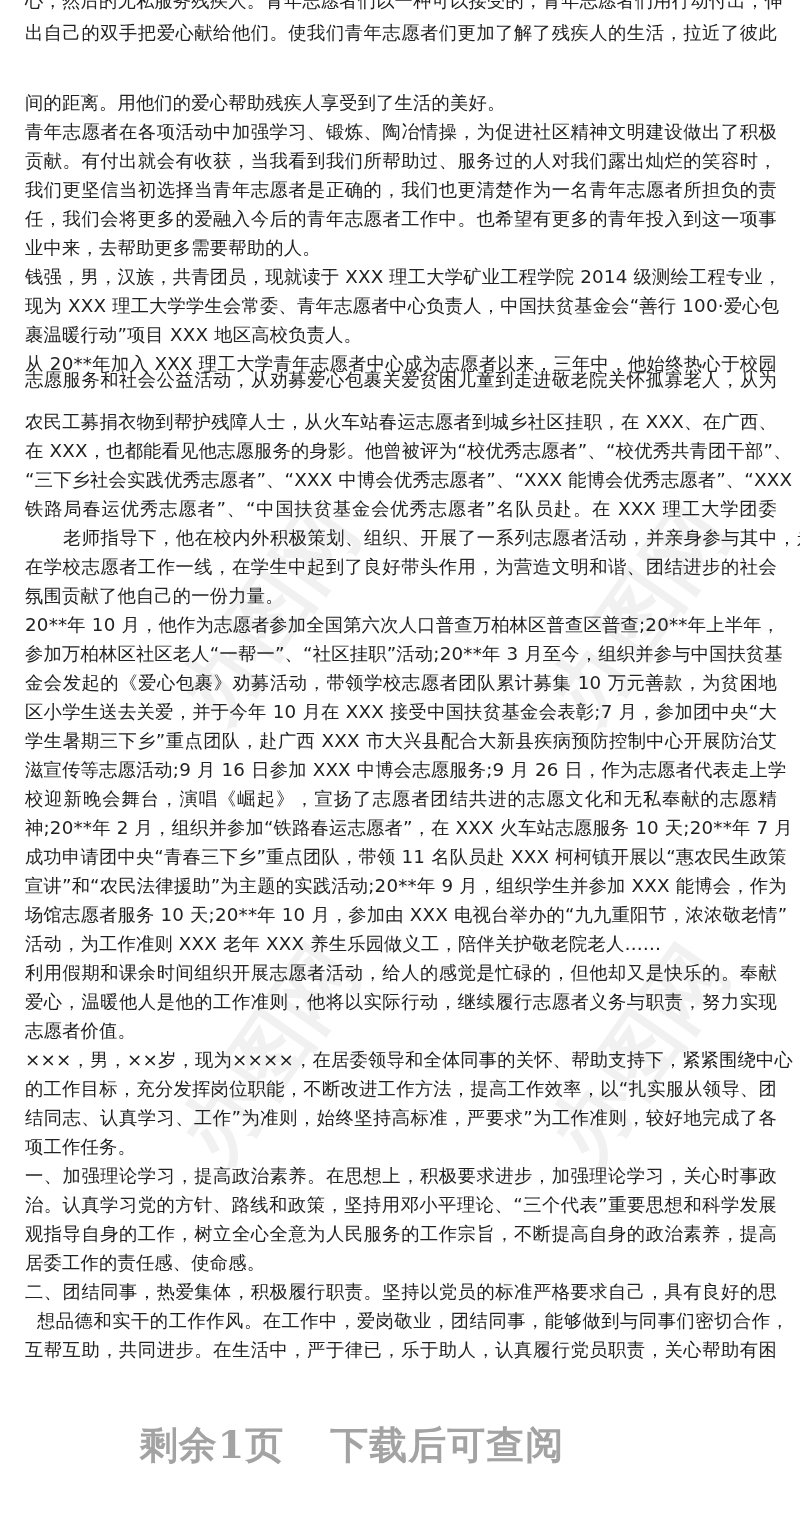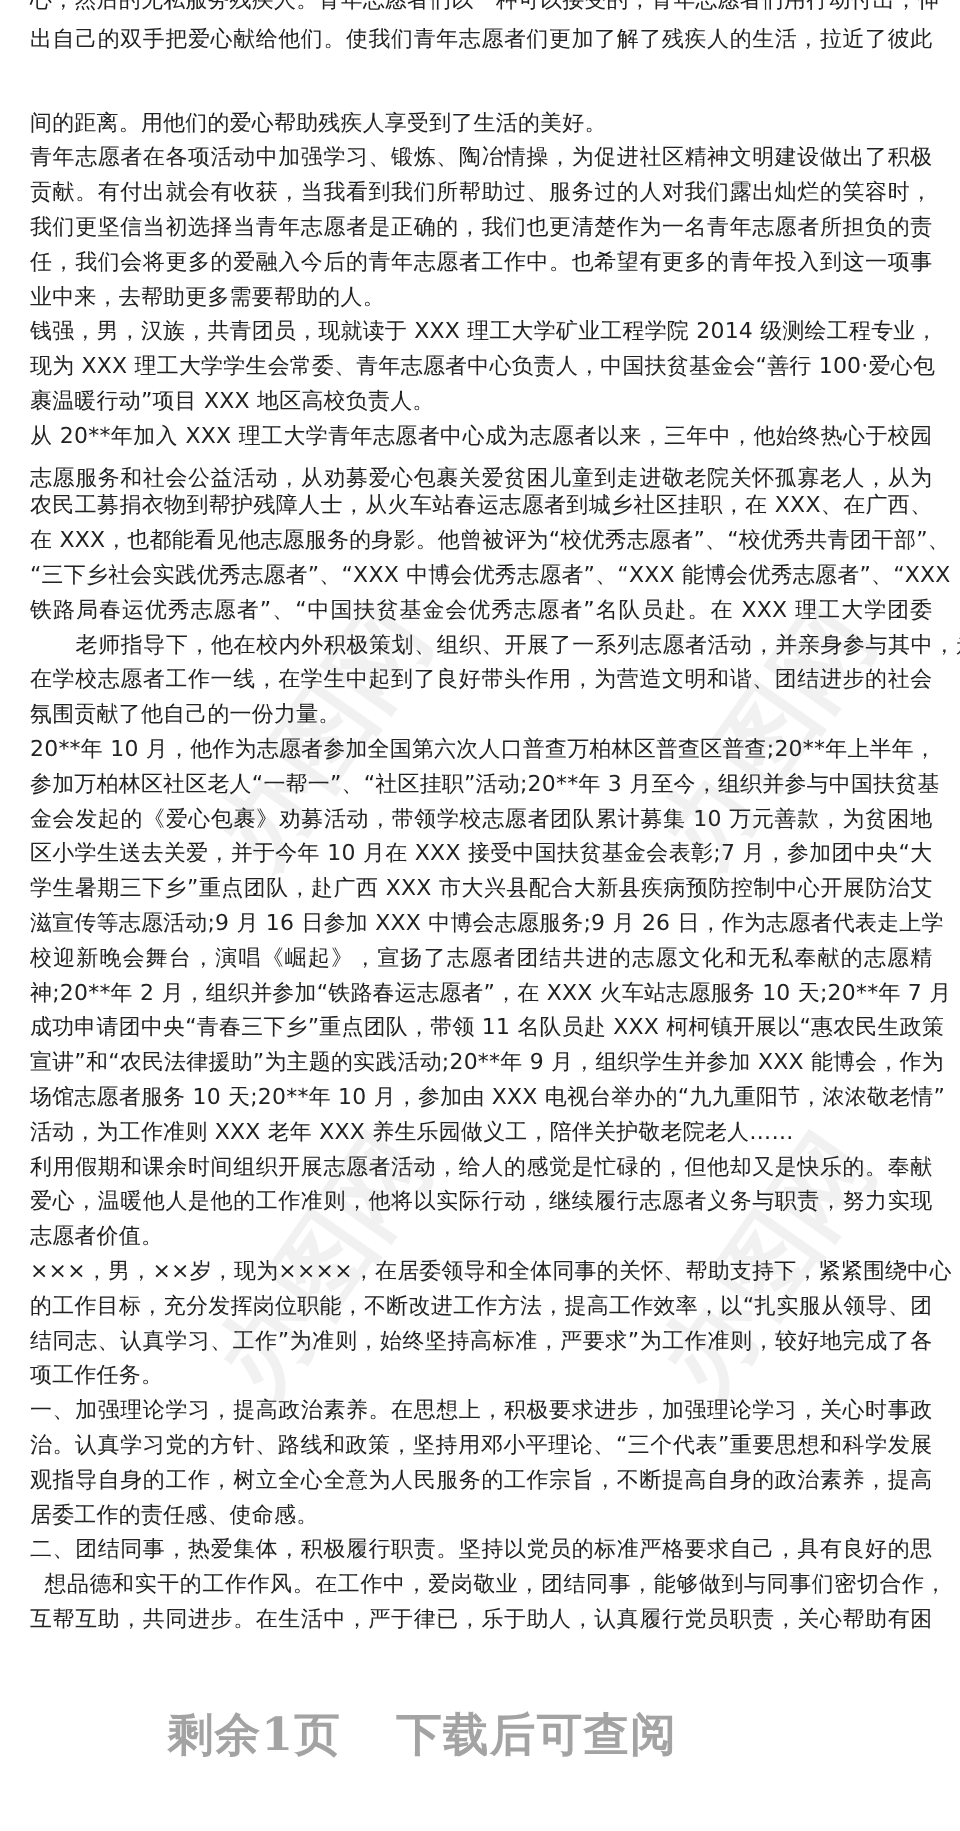--- a/index.html
+++ b/index.html
@@ -33,21 +33,21 @@
       <div class="line last" style="top: 91px;">间的距离。用他们的爱心帮助残疾人享受到了生活的美好。</div>
       <div class="line" style="top: 120px;">青年志愿者在各项活动中加强学习、锻炼、陶冶情操，为促进社区精神文明建设做出了积极</div>
       <div class="line" style="top: 149px;">贡献。有付出就会有收获，当我看到我们所帮助过、服务过的人对我们露出灿烂的笑容时，</div>
       <div class="line" style="top: 178px;">我们更坚信当初选择当青年志愿者是正确的，我们也更清楚作为一名青年志愿者所担负的责</div>
       <div class="line" style="top: 207px;">任，我们会将更多的爱融入今后的青年志愿者工作中。也希望有更多的青年投入到这一项事</div>
       <div class="line last" style="top: 236px;">业中来，去帮助更多需要帮助的人。</div>
       <div class="line" style="top: 265px;">钱强，男，汉族，共青团员，现就读于 XXX 理工大学矿业工程学院 2014 级测绘工程专业，</div>
       <div class="line" style="top: 294px;">现为 XXX 理工大学学生会常委、青年志愿者中心负责人，中国扶贫基金会“善行 100·爱心包</div>
       <div class="line last" style="top: 323px;">裹温暖行动”项目 XXX 地区高校负责人。</div>
       <div class="line" style="top: 352px;">从 20**年加入 XXX 理工大学青年志愿者中心成为志愿者以来，三年中，他始终热心于校园</div>
-      <div class="line" style="top: 387px;">志愿服务和社会公益活动，从劝募爱心包裹关爱贫困儿童到走进敬老院关怀孤寡老人，从为</div>
+      <div class="line" style="top: 368px;">志愿服务和社会公益活动，从劝募爱心包裹关爱贫困儿童到走进敬老院关怀孤寡老人，从为</div>
       <div class="line" style="top: 410px;">农民工募捐衣物到帮护残障人士，从火车站春运志愿者到城乡社区挂职，在 XXX、在广西、</div>
       <div class="line" style="top: 439px;">在 XXX，也都能看见他志愿服务的身影。他曾被评为“校优秀志愿者”、“校优秀共青团干部”、</div>
       <div class="line" style="top: 468px;">“三下乡社会实践优秀志愿者”、“XXX 中博会优秀志愿者”、“XXX 能博会优秀志愿者”、“XXX</div>
       <div class="line" style="top: 497px;">铁路局春运优秀志愿者”、“中国扶贫基金会优秀志愿者”名队员赴。在 XXX 理工大学团委</div>
       <div class="line" style="top: 526px; margin-left: 38px;">老师指导下，他在校内外积极策划、组织、开展了一系列志愿者活动，并亲身参与其中，走</div>
       <div class="line" style="top: 555px;">在学校志愿者工作一线，在学生中起到了良好带头作用，为营造文明和谐、团结进步的社会</div>
       <div class="line last" style="top: 584px;">氛围贡献了他自己的一份力量。</div>
       <div class="line" style="top: 613px;">20**年 10 月，他作为志愿者参加全国第六次人口普查万柏林区普查区普查;20**年上半年，</div>
       <div class="line" style="top: 642px;">参加万柏林区社区老人“一帮一”、“社区挂职”活动;20**年 3 月至今，组织并参与中国扶贫基</div>
       <div class="line" style="top: 671px;">金会发起的《爱心包裹》劝募活动，带领学校志愿者团队累计募集 10 万元善款，为贫困地</div>

